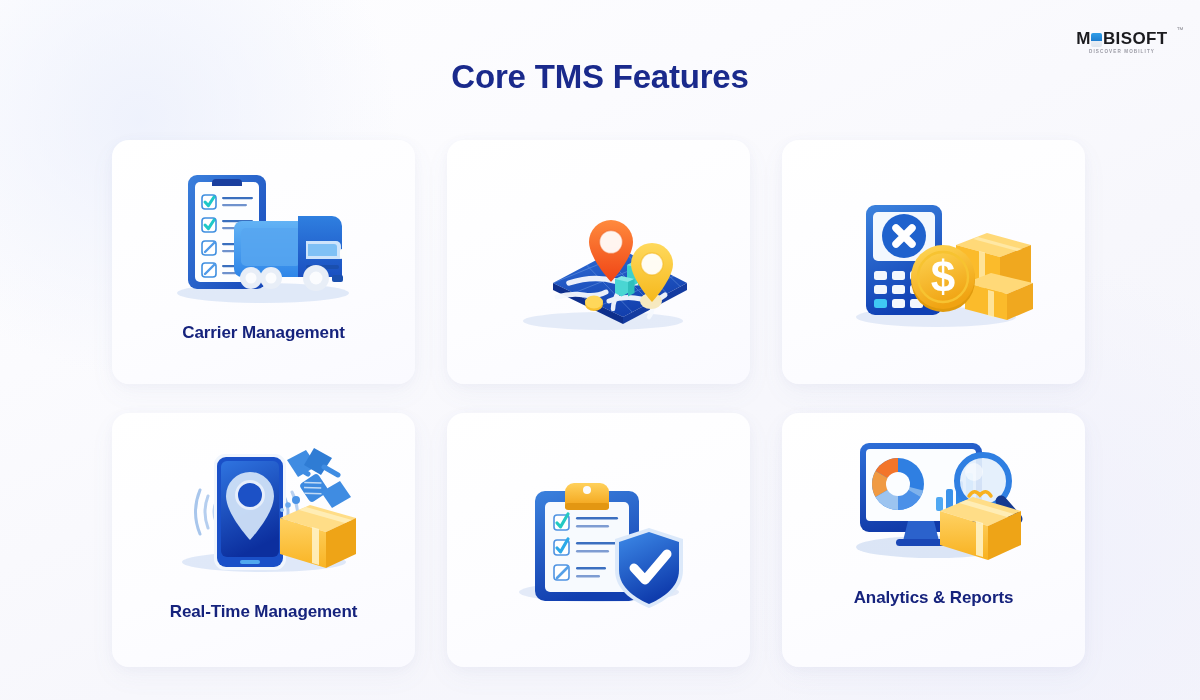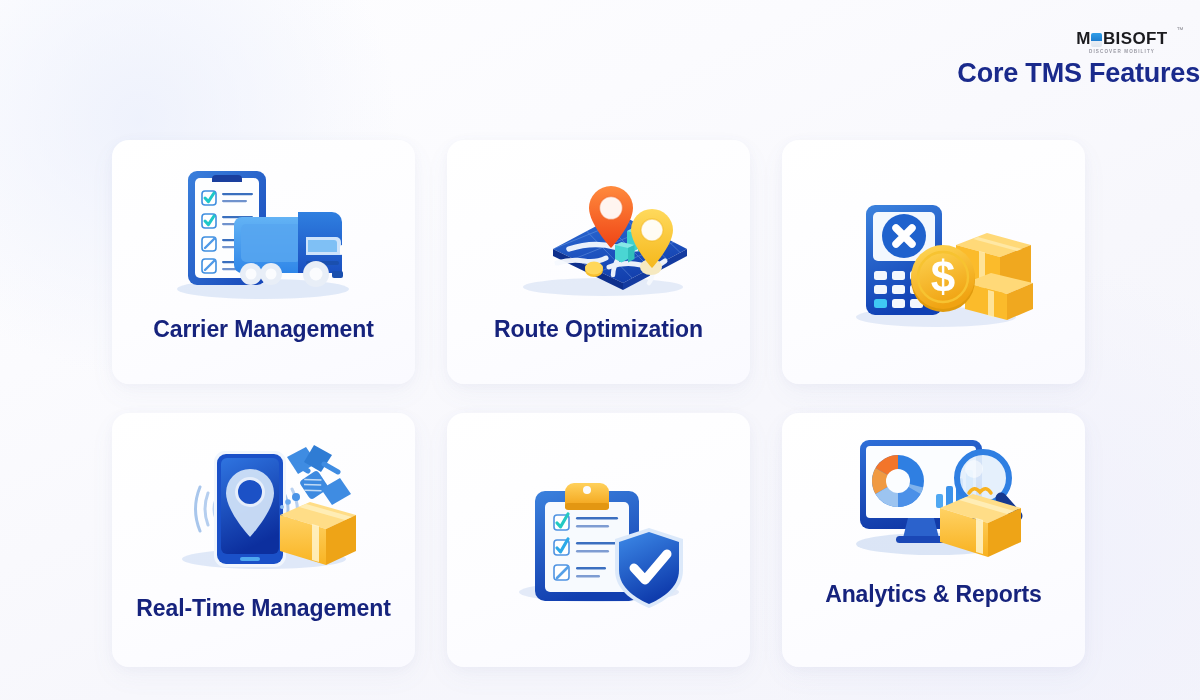--- a/index.html
+++ b/index.html
@@ -32,22 +32,22 @@
     border-radius: 50%;
     background: radial-gradient(circle, rgba(239,240,252,0.8) 0%, rgba(248,248,253,0) 70%);
     pointer-events: none;
   }
 
   
   .page-title {
     position: absolute;
     top: 58px;
     left: 0; right: 0;
-    text-align: right;
-    font-size: 27px;
+    text-align: center;
+    font-size: 33px;
     font-weight: bold;
     color: #1a2a8c;
     letter-spacing: -0.2px;
   }
 
   .brand-logo {
     position: absolute;
     top: 30px;
     right: 22px;
     width: 112px;
@@ -120,21 +120,21 @@
     flex: 1 1 auto;
     width: 100%;
     display: flex;
     align-items: center;
     justify-content: center;
     padding-top: 8px;
   }
   .card-art svg { display: block; }
 
   .card-label {
-    font-size: 23px;
+    font-size: 17px;
     font-weight: bold;
     color: #16237d;
     letter-spacing: -0.1px;
     white-space: nowrap;
   }
   .row-1 .card-label { padding-bottom: 41px; }
   .row-2 .card-label { padding-bottom: 45px; }
   .row-2.card-analytics .card-label { padding-bottom: 59px; }
 </style>
 </head>
@@ -281,21 +281,20 @@
           <ellipse cx="120" cy="51" rx="11.5" ry="11.5" fill="none" stroke="#ef6a2b" stroke-width="1.4" opacity="0.5"></ellipse>
         </g>
 
         <g>
           <path d="M140 73 a21 21 0 1 1 42 0 c0 15 -21 38 -21 38 s-21 -23 -21 -38z" fill="url(#c2pinY)"></path>
           <ellipse cx="161" cy="73" rx="11" ry="11" fill="#ffffff" opacity="0.94"></ellipse>
           <ellipse cx="161" cy="73" rx="11" ry="11" fill="none" stroke="#f3b61c" stroke-width="1.3" opacity="0.5"></ellipse>
         </g>
       </svg>
     </div>
-    <div class="card-label">Route Optimization</div>
   </div>
 
   <div class="feature-card row-1 card-freight">
     <div class="card-art">
       <svg width="215" height="150" viewBox="0 0 215 150">
         <defs>
           <linearGradient id="c3calc" x1="0" y1="0" x2="0.3" y2="1">
             <stop offset="0" stop-color="#3c83de"></stop>
               <stop offset="1" stop-color="#1040b4"></stop>
           </linearGradient>

